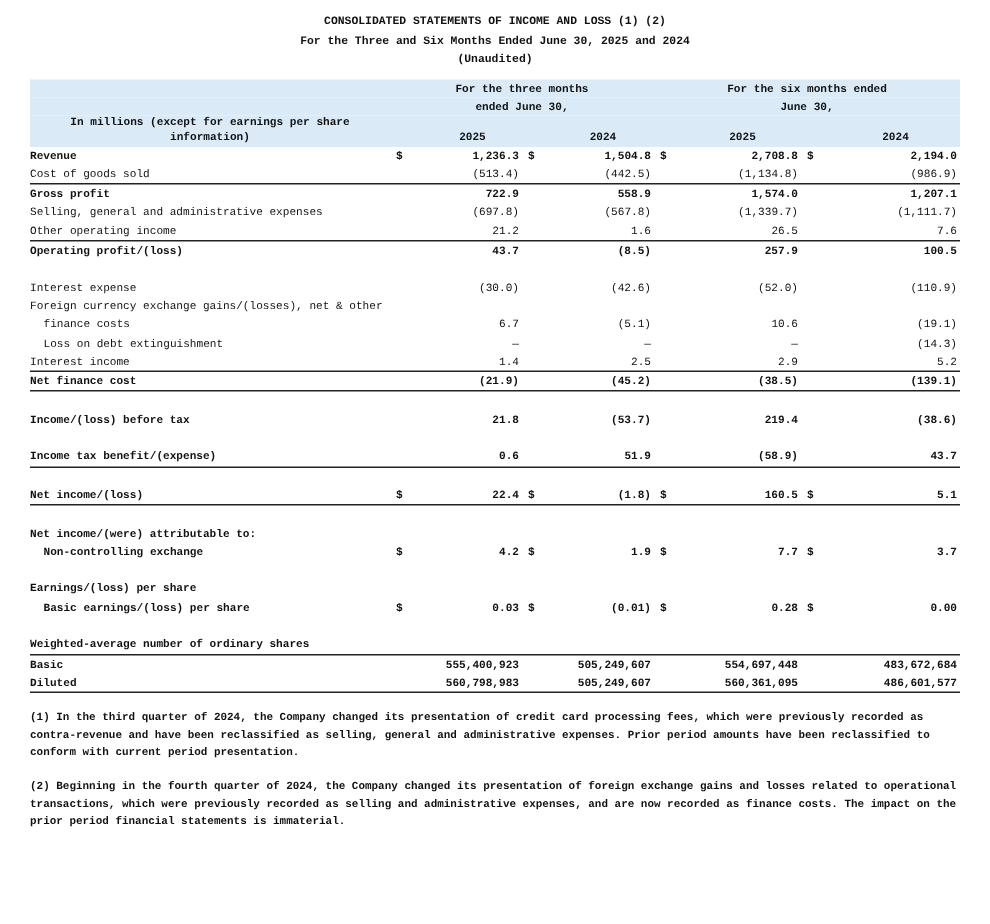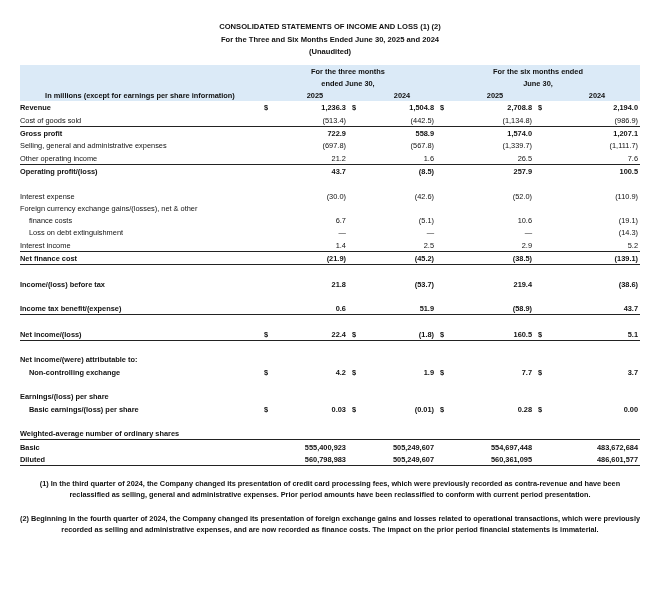--- a/index.html
+++ b/index.html
@@ -12,22 +12,23 @@
     height: 616px;
     font-family: "Liberation Sans", sans-serif;
     font-size: 7.4px;
     color: #111111;
     -webkit-font-smoothing: antialiased;
   }
   .page {
     position: relative;
     width: 660px;
     height: 616px;
-    padding: 12px;
+    padding: 0;
     box-sizing: border-box;
+    font-family: Liberation Mono, monospace;
   }
   .titles {
     text-align: center;
     font-weight: bold;
     font-size: 7.6px;
     line-height: 12.5px;
     padding-top: 9px;
   }
   table.fin {
     border-collapse: collapse;
@@ -75,21 +76,21 @@
   .rule-bot td { border-bottom: 1px solid #222; }
   .spacer td { height: 6px; }
 
   .footnotes {
     width: 620px;
     margin: 10px auto 0 auto;
     font-size: 7.3px;
     font-weight: bold;
     line-height: 11.4px;
   }
-  .footnotes p { margin: 12px 0 1px 0; text-align: center; }
+  .footnotes p { margin: 12px 0 1px 0; }
 </style>
 </head>
 <body>
 
 <div class="page">
 
   <div class="titles">
     <div>CONSOLIDATED STATEMENTS OF INCOME AND LOSS (1) (2)</div>
     <div>For the Three and Six Months Ended June 30, 2025 and 2024</div>
     <div>(Unaudited)</div>

